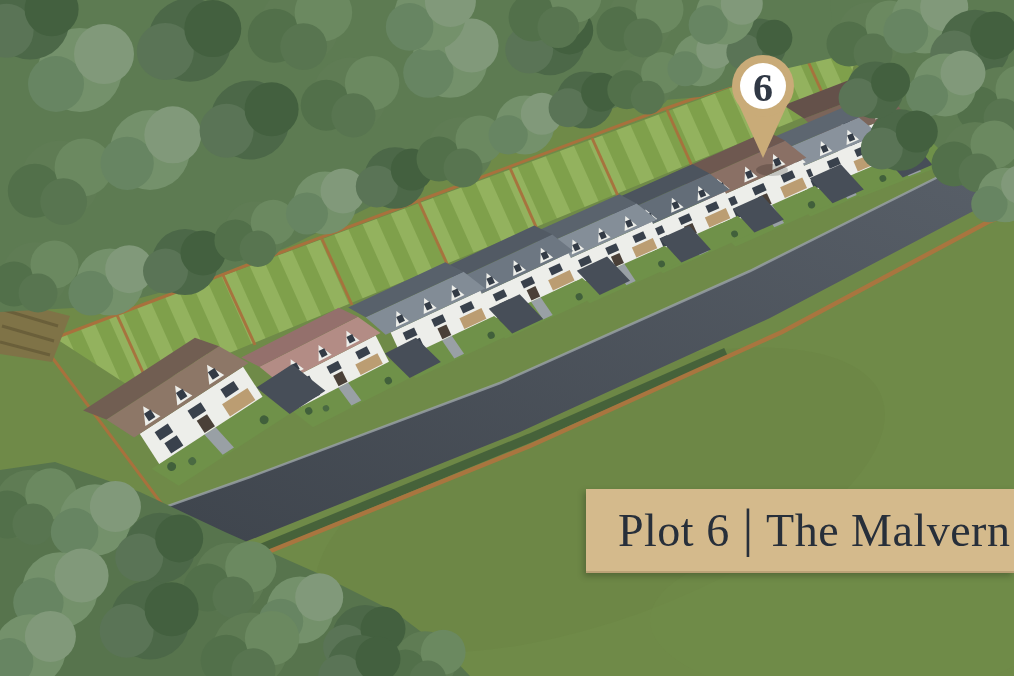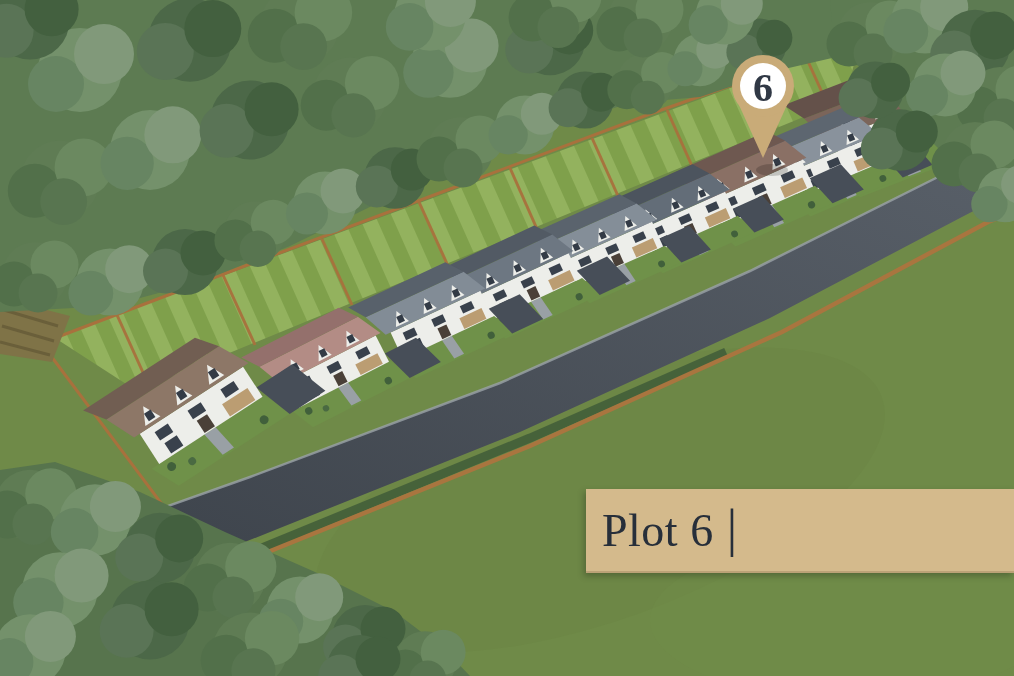--- a/index.html
+++ b/index.html
@@ -1,21 +1,21 @@
 <!DOCTYPE html>
 <html><head>
 <meta charset="utf-8">
 <style>
   html,body{margin:0;padding:0;background:#6f8a48;}
   .stage{position:relative;width:1014px;height:676px;overflow:hidden;
          font-family:"Liberation Serif", serif;}
   .scene{position:absolute;inset:0;display:block;}
   .banner{position:absolute;left:586px;top:489px;width:428px;height:84px;
           box-sizing:border-box;display:flex;align-items:center;
-          padding-left:16px;gap:13px;
+          padding-left:32px;gap:13px;
           box-shadow:-2px 3px 6px rgba(35,42,26,.35), inset 0 -2px 0 rgba(110,92,55,.25);}
   .banner .plot,.banner .name{font-size:46px;letter-spacing:.5px;line-height:1;}
   .banner .divider{font-size:52px;font-weight:300;line-height:1;transform:translateY(-2px);}
   .pin-number{font-family:"Liberation Serif", serif;font-weight:bold;font-size:40px;}
 </style>
 </head>
 <body>
 
 <div class="stage">
 
@@ -188,15 +188,16 @@
       <circle cx="763" cy="86" r="31" fill="#c9ab78"></circle>
       <circle cx="763" cy="86" r="23" fill="#ffffff"></circle>
     </g>
     <text class="pin-number" x="763" y="101" text-anchor="middle" fill="#303845">6</text>
   </g>
 </svg>
 
 <div class="banner" style="background-color: rgb(212, 186, 140); color: rgb(39, 47, 58);">
   <span class="plot">Plot 6</span>
   <span class="divider">|</span>
+  <span class="name">The Malvern</span>
 </div>
 
 </div>
 
 </body></html>

